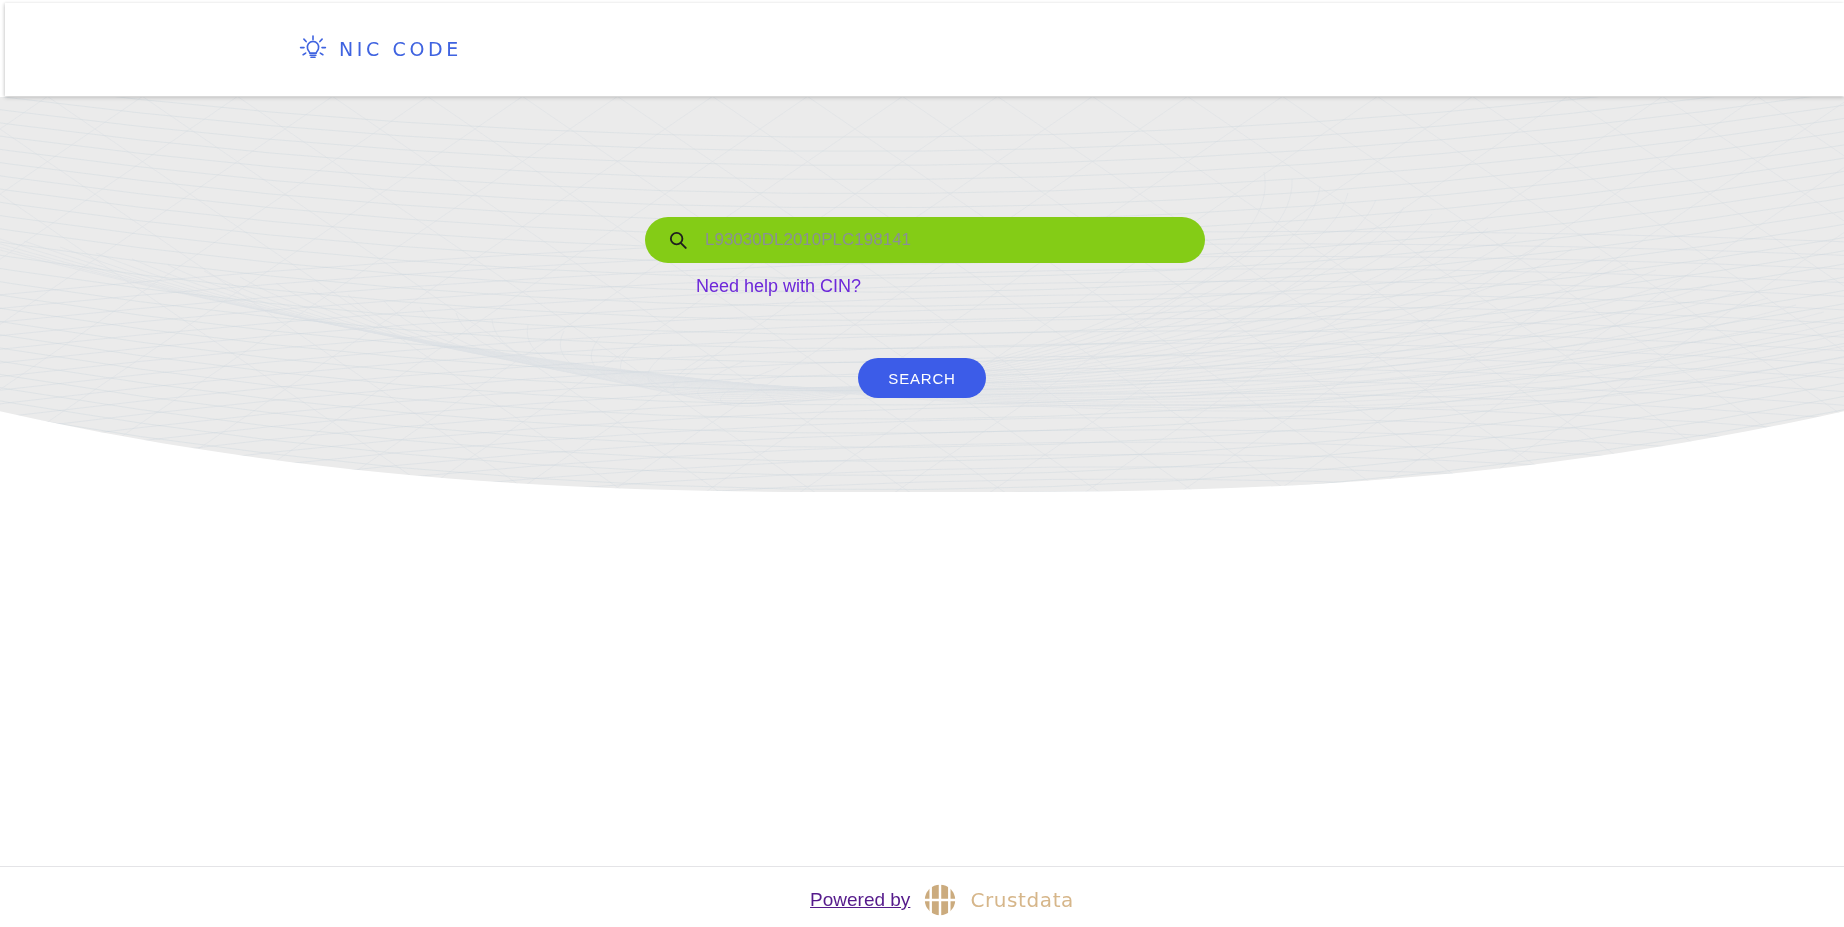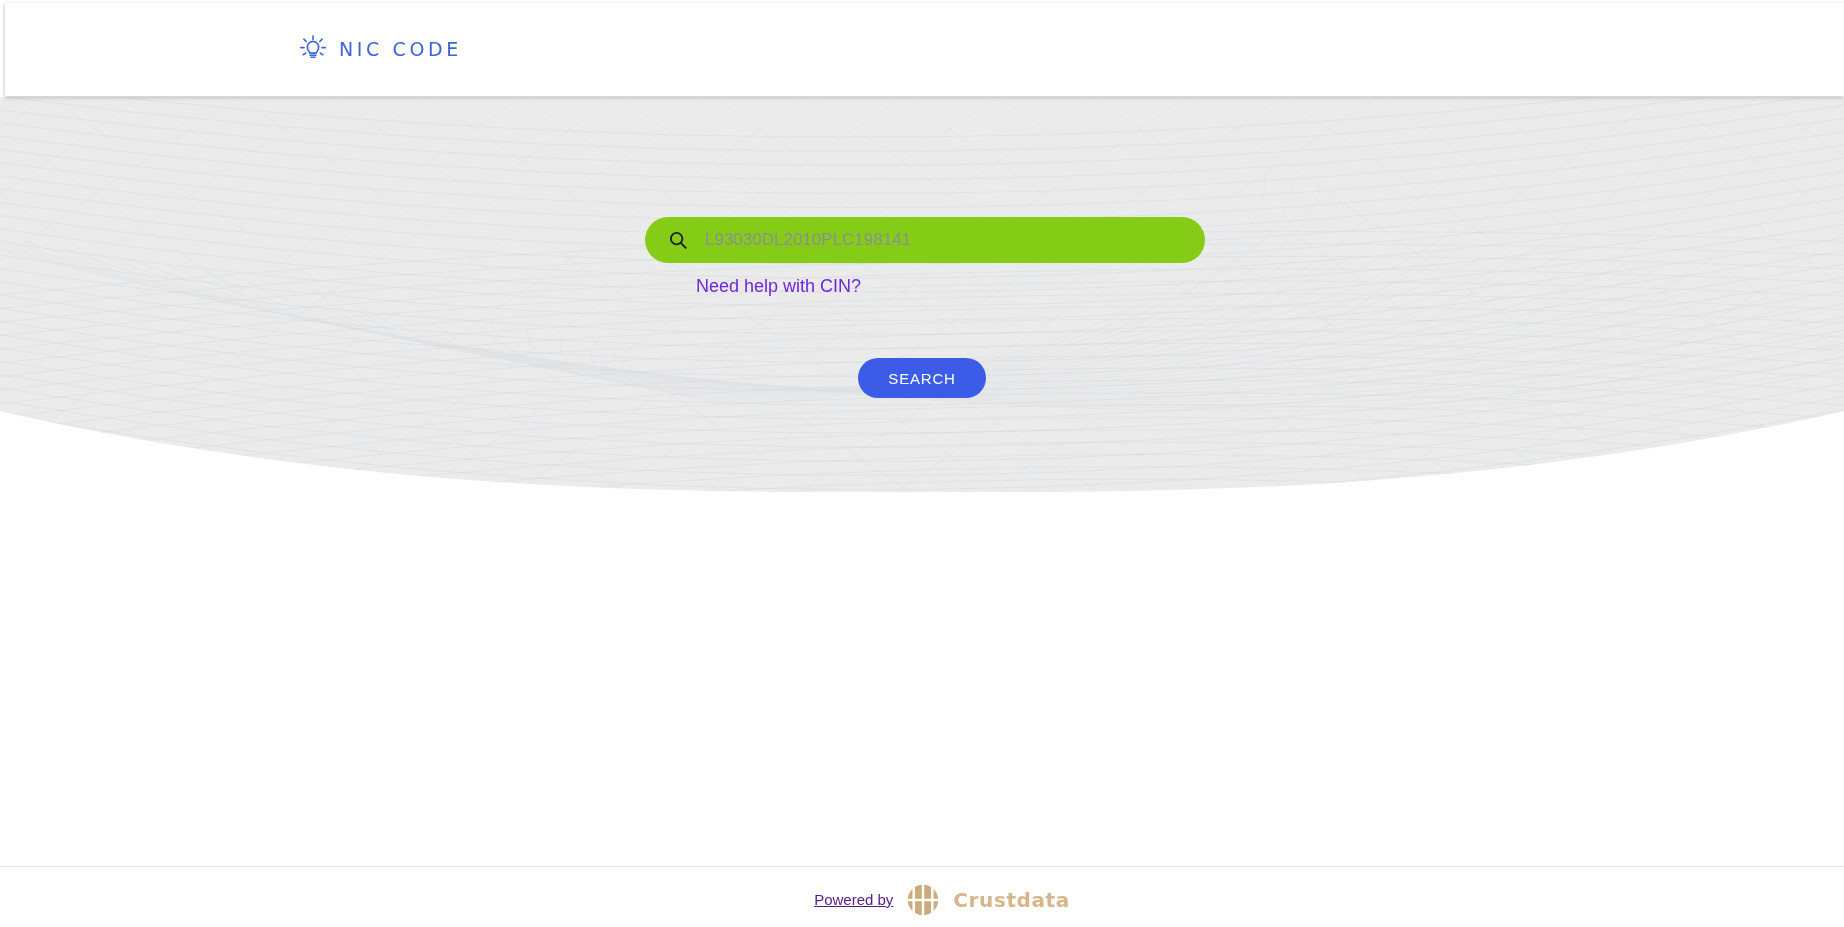--- a/index.html
+++ b/index.html
@@ -182,40 +182,40 @@
     top: 872px;
     width: 1844px;
     height: 55px;
     display: flex;
     align-items: center;
     justify-content: center;
     gap: 11px;
     z-index: 5;
   }
   .powered-by {
-    font-size: 15px;
+    font-size: 19px;
     color: #551a8b;
     text-decoration: underline;
     cursor: pointer;
     line-height: 1;
     margin-left: 40px;
   }
   .crust-logo {
     width: 38px;
     height: 38px;
     display: block;
     flex: 0 0 auto;
   }
   .crust-name {
     font-size: 20px;
     color: #d6b68a;
     letter-spacing: 0.6px;
     line-height: 1;
     font-family: "DejaVu Sans", sans-serif;
-    font-weight: 700;
+    font-weight: 400;
   }
 </style>
 </head>
 <body>
 
 <div class="hero">
   <svg class="hero-svg" viewBox="0 0 1844 400" preserveAspectRatio="none">
     <defs>
       <clipPath id="heroClip">
         <path d="M -60,-40 L 1904,-40 L 1904,300 C 1500,400 1150,395 922,395 C 694,395 344,400 -60,300 Z"></path>

